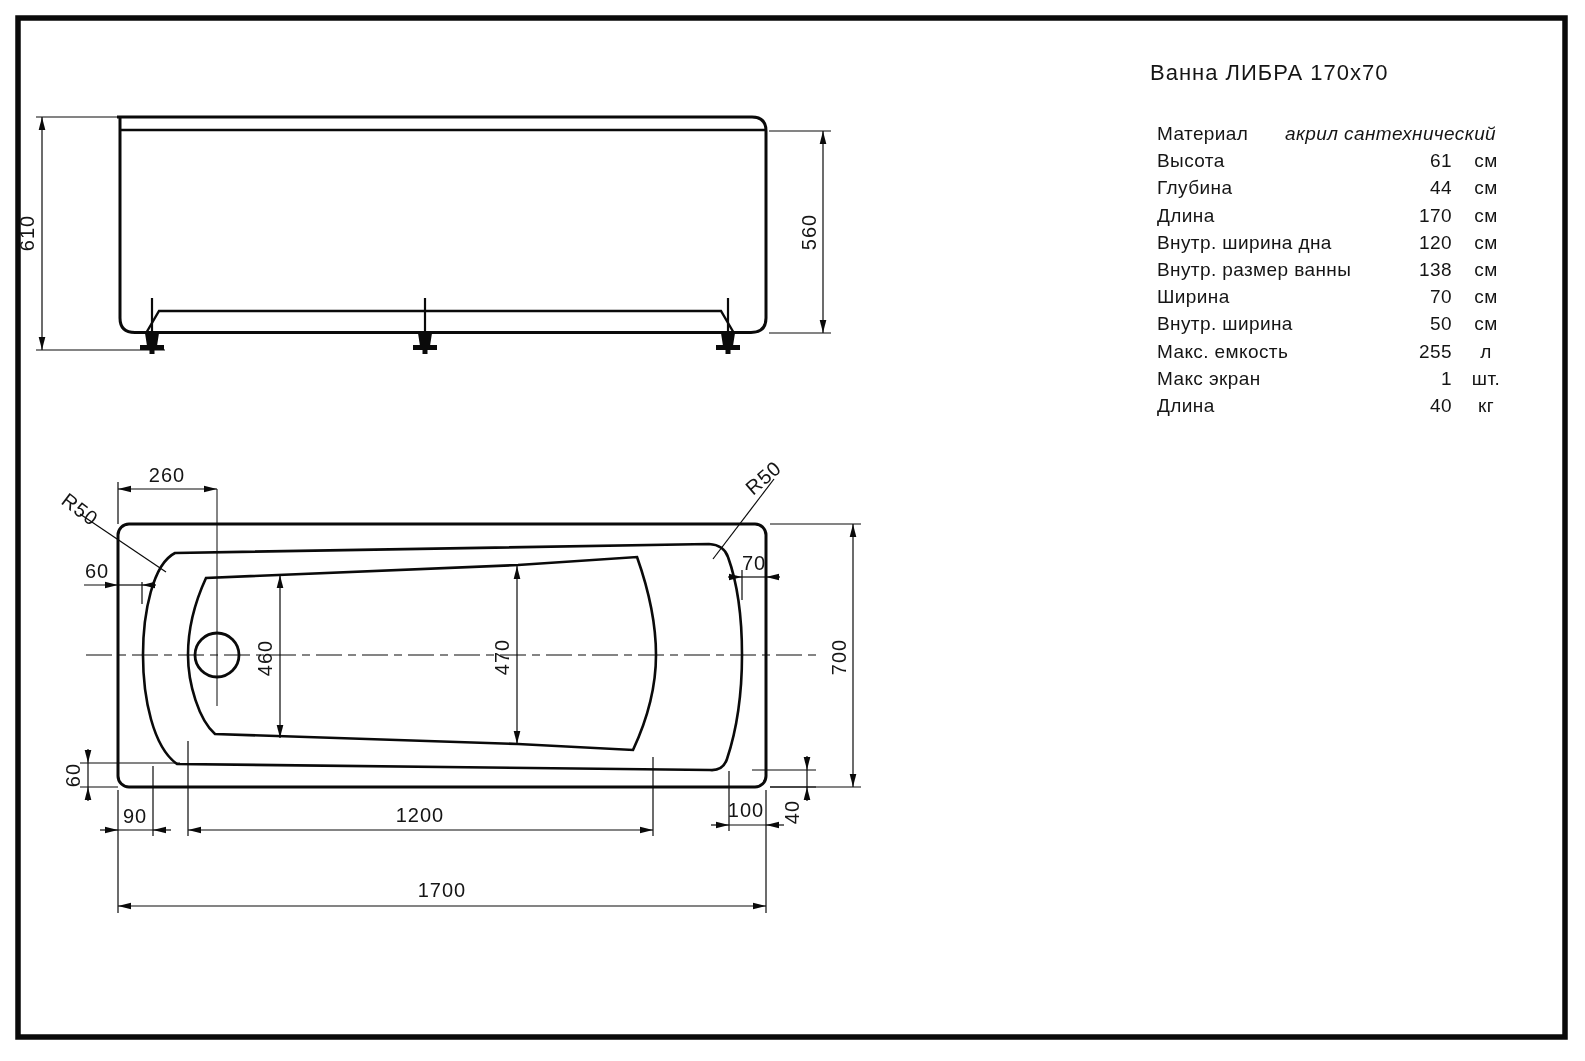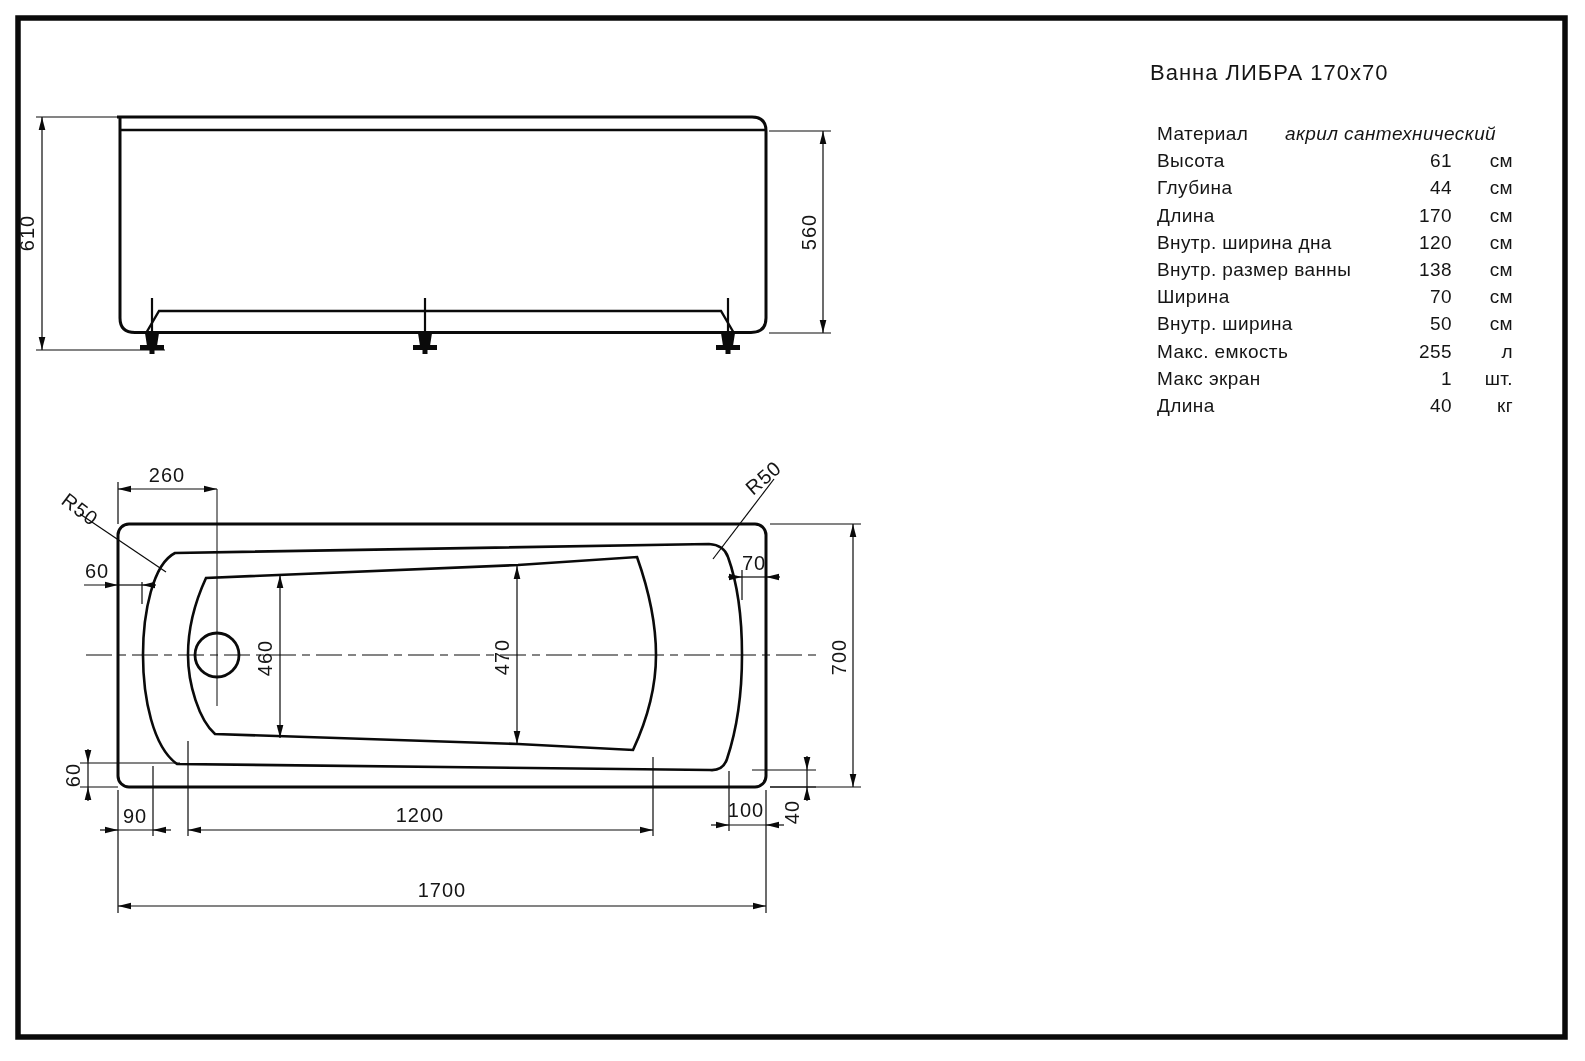--- a/index.html
+++ b/index.html
@@ -9,21 +9,21 @@
   svg text{fill:#151515;}
   .dim-text{font:20px "Liberation Sans",sans-serif;letter-spacing:1px;}
   .title{position:absolute;left:1150px;top:60px;width:280px;text-align:left;
          font-size:22px;letter-spacing:1px;color:#151515;white-space:nowrap;}
   .spec-table{position:absolute;left:1130px;top:120px;width:356px;font-size:19px;letter-spacing:.4px;color:#151515;margin-left:27px;}
   .spec-row{display:flex;height:27.2px;line-height:27.2px;white-space:nowrap;}
   .spec-label{flex:1 1 auto;text-align:left;}
   .spec-label--narrow{flex:0 0 128px;}
   .spec-value-text{flex:1 1 auto;text-align:left;font-style:italic;}
   .spec-num{flex:0 0 56px;text-align:right;}
-  .spec-unit{flex:0 0 54px;text-align:right;padding-left:7px;}
+  .spec-unit{flex:0 0 54px;text-align:center;padding-left:7px;}
   .stroke{stroke:#0a0a0a;fill:none;}
 </style>
 </head>
 <body>
 
 <div id="stage">
 
   <svg id="drawing" width="1585" height="1061" viewBox="0 0 1585 1061">
     <defs>
       <marker id="mEnd" markerUnits="userSpaceOnUse" markerWidth="16" markerHeight="10" refX="14" refY="5" orient="auto">

